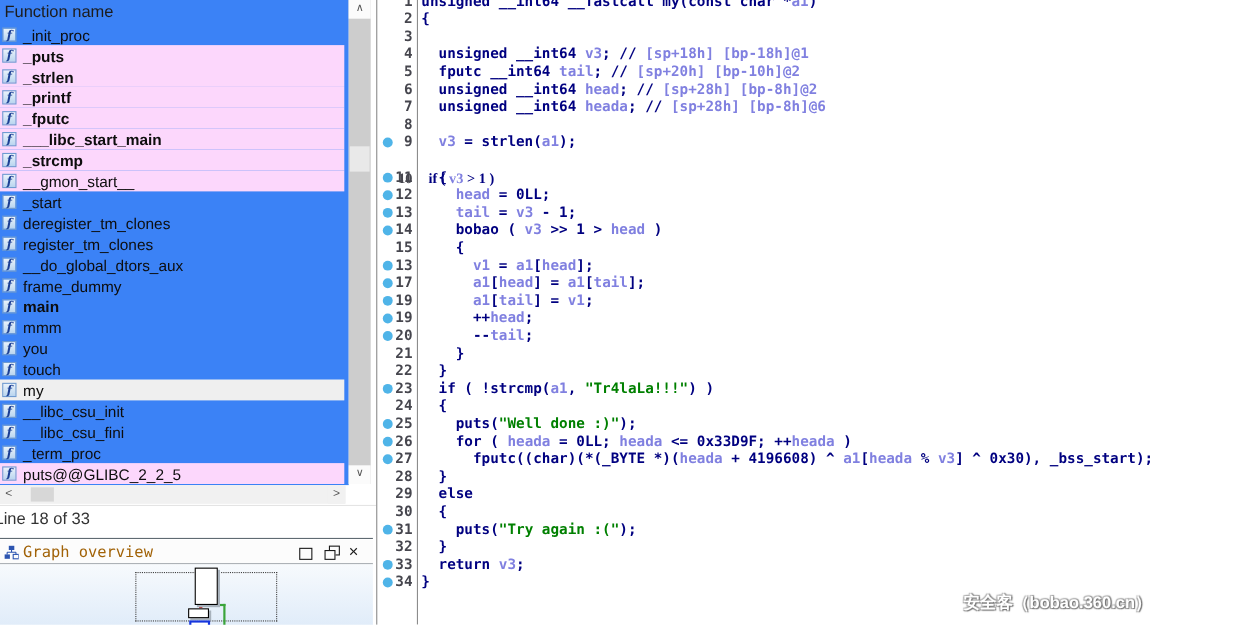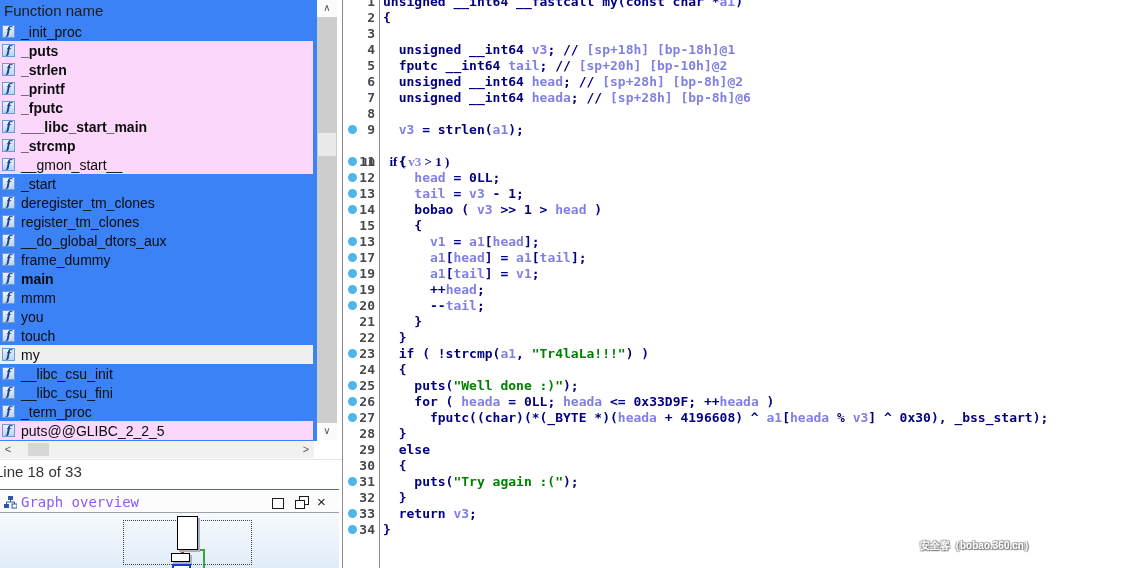--- a/index.html
+++ b/index.html
@@ -30,21 +30,21 @@
          font-size:11px;text-align:center;line-height:16px;}
   #hleft{left:0;} #hright{left:298px;}
   #hthumb{position:absolute;left:28px;top:2px;width:21px;height:13px;background:#d7d7d7;}
   
   #statusline{position:absolute;left:-5px;top:459px;width:348px;height:22px;background:#fff;
               font-size:15px;color:#333;padding-top:3px;border-top:1px solid #e4e4e4;}
   
   #gpanel{position:absolute;left:0;top:489px;width:339px;height:79px;border-top:1px solid #5f6a72;box-sizing:content-box;}
   #gtitle{position:absolute;left:0;top:1px;width:100%;height:22px;background:#fcfcfc;
           border-bottom:1px solid #9aa0a6;box-sizing:border-box;}
-  #gtitletext{position:absolute;left:21px;top:3px;font:14px "DejaVu Sans Mono",monospace;color:#8b5cf6;}
+  #gtitletext{position:absolute;left:21px;top:3px;font:14px "DejaVu Sans Mono",monospace;color:#a16207;}
   #gicon{position:absolute;left:4px;top:5px;}
   #gmax{position:absolute;left:272px;top:7px;width:10px;height:9px;border:1px solid #1a1a1a;background:transparent;}
   #gfloat{position:absolute;left:295px;top:5px;width:14px;height:13px;}
   #gfloat .sqb{position:absolute;left:4px;top:0;width:8px;height:7px;border:1px solid #1a1a1a;}
   #gfloat .sqf{position:absolute;left:0;top:4px;width:8px;height:7px;border:1px solid #1a1a1a;background:#fcfcfc;}
   #gclose{position:absolute;left:317px;top:1px;font-size:15px;color:#1a1a1a;line-height:20px;}
   #gcontent{position:absolute;left:0;top:23px;width:339px;height:56px;
             background:linear-gradient(180deg,#f7fafd,#e0ecf9);overflow:hidden;}
   #gview{position:absolute;left:123px;top:7px;width:127px;height:43px;border:1px dotted #404040;}
   .gnode{position:absolute;background:#fff;border:1px solid #000;box-shadow:2px 2px 0 #a8b2bc;box-sizing:border-box;}
@@ -57,21 +57,21 @@
   
   #codepanel{position:absolute;left:342px;top:0;width:786px;height:568px;background:#fff;
              border-left:1px solid #8c8c8c;box-sizing:border-box;overflow:hidden;}
   #codesep{position:absolute;left:36px;top:0;width:1px;height:568px;background:#8c8c8c;}
   .cline{position:absolute;left:0;width:100%;height:16px;font:bold 13px "DejaVu Sans Mono",monospace;white-space:pre;}
   .bdot{position:absolute;left:5px;top:3px;width:9px;height:9px;border-radius:50%;background:var(--dot);}
   .lnum{position:absolute;left:12px;top:0;width:20px;text-align:right;color:#46464e;}
   .ltext{position:absolute;left:40px;top:0;}
   .tk{color:var(--navy);} .tv{color:var(--lav);} .ts{color:var(--grn);}
   
-  #watermark{position:absolute;left:920px;top:539px;font-size:10px;font-weight:bold;color:#fff;white-space:nowrap;
+  #watermark{position:absolute;left:876px;top:539px;font-size:15px;font-weight:bold;color:#fff;white-space:nowrap;
              text-shadow:1px 1px 1px #777,-1px -1px 1px #b5b5b5,1px -1px 1px #999,-1px 1px 1px #999;}
 </style>
 </head>
 <body style="--pink: #fcd7fc; --sel: #efefef; --dot: #4fb4e8; --navy: #000080; --lav: #8080e0; --grn: #008000;">
 
 <div id="funclist">
   <div id="flhead">Function name</div>
   <div id="flrows">
       <div class="frow">
         <span class="ficon">f</span>

